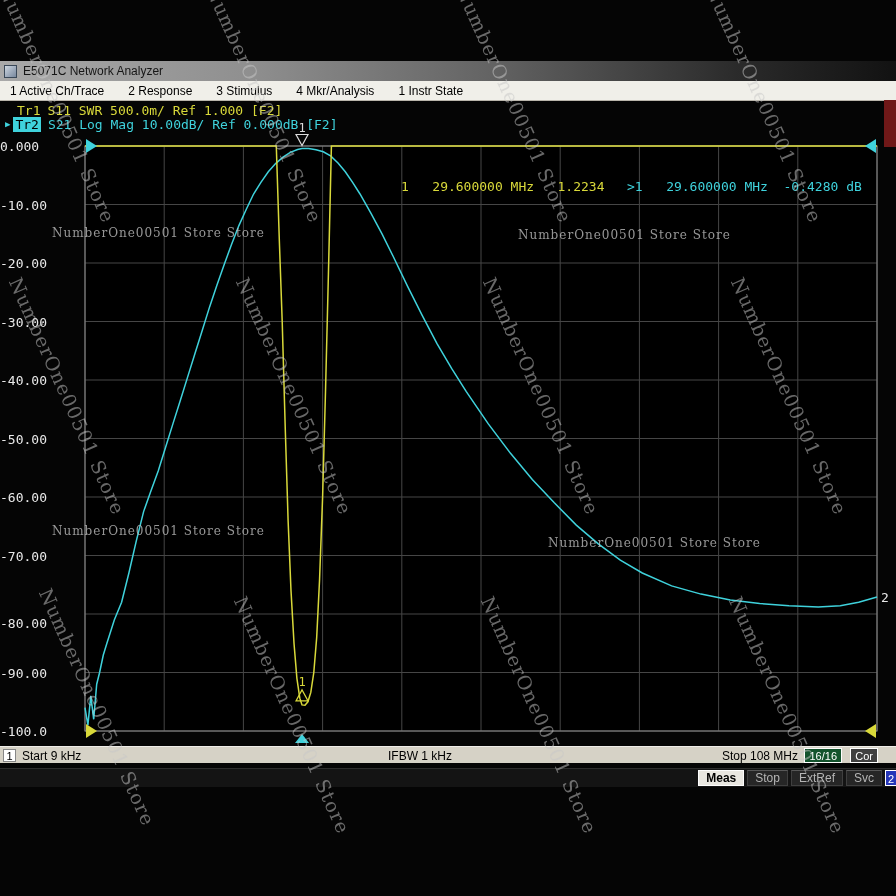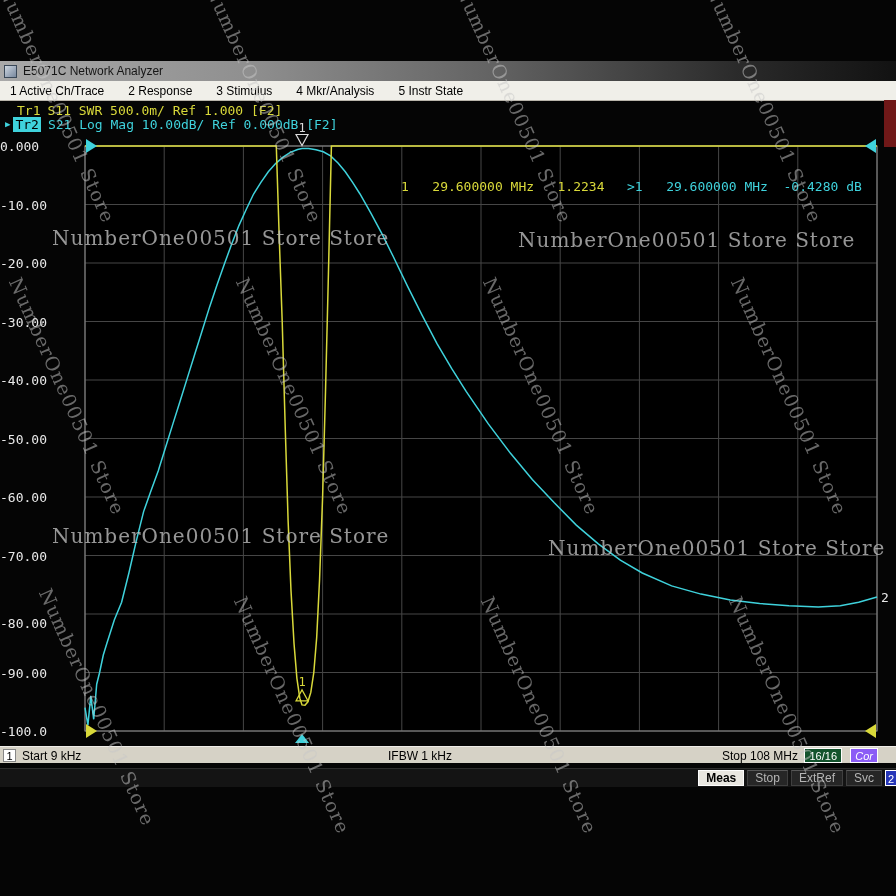--- a/index.html
+++ b/index.html
@@ -55,39 +55,39 @@
   .tb-btn{height:16px;line-height:15px;padding:0 7px;background:#262626;color:#b5b5b5;
     border:1px solid #3f3f3f;border-top-color:#585858;cursor:default}
   .tb-active{background:#e9e7e1;color:#000;font-weight:bold;border-color:#fdfdfd}
   .tb-edge{position:absolute;right:0;top:1px;width:11px;height:16px;color:#fff;font-size:11px;line-height:16px;
     overflow:hidden;padding-left:2px;border:1px solid #fff;border-right:none}
 
   
   #wm-layer{position:absolute;left:0;top:0;width:896px;height:896px;z-index:9;pointer-events:none}
   .wm-d{position:absolute;font-family:"DejaVu Serif",serif;font-size:19px;letter-spacing:1px;
     color:rgba(200,200,200,0.52);transform-origin:0 0;transform:rotate(66deg);white-space:nowrap}
-  .wm-h{position:absolute;font-family:"DejaVu Serif",serif;font-size:20px;letter-spacing:1px;
+  .wm-h{position:absolute;font-family:"DejaVu Serif",serif;font-size:12px;letter-spacing:1px;
     color:rgba(192,192,192,0.78);white-space:nowrap}
 </style>
 </head>
 <body>
 
 <div class="stage">
 
   <div class="titlebar abs">
     <span class="app-icon"></span>
     <span class="title-text">E5071C Network Analyzer</span>
   </div>
 
   <div class="menubar abs">
     <span class="menu-item">1 Active Ch/Trace</span>
     <span class="menu-item">2 Response</span>
     <span class="menu-item">3 Stimulus</span>
     <span class="menu-item">4 Mkr/Analysis</span>
-    <span class="menu-item">5 Instr State</span>
+    <span class="menu-item">1 Instr State</span>
   </div>
 
   <div class="red-strip abs" style="background: rgb(112, 24, 24);"></div>
 
   <div class="trace-line abs" id="tl1">
     <span class="tr-name t1" style="color: rgb(217, 217, 58);">Tr1</span>
     <span class="tr-def t1" style="color: rgb(217, 217, 58);">S11 SWR 500.0m/ Ref 1.000 [F2]</span>
   </div>
   <div class="trace-line abs" id="tl2">
     <span class="active-arrow t2" style="color: rgb(63, 210, 220);">▶</span>
@@ -155,21 +155,21 @@
   <div class="mkr t2 abs" style="left: 627px; top: 179px; color: rgb(63, 210, 220);">&gt;1   29.600000 MHz  -0.4280 dB</div>
 
   <div class="edge-label abs" style="left: 881px; top: 590.035px;">2</div>
 
   <div class="statusbar abs">
     <span class="ch-box">1</span>
     <span class="sb-start">Start 9 kHz</span>
     <span class="sb-ifbw">IFBW 1 kHz</span>
     <span class="sb-stop">Stop 108 MHz</span>
     <span class="sb-chip" id="chip-points" style="background: #14532d;">16/16</span>
-    <span class="sb-chip" id="chip-cor" style="background: #8b5cf6; font-style: italic;">Cor</span>
+    <span class="sb-chip" id="chip-cor" style="background: #404040;">Cor</span>
   </div>
 
   <div class="taskbar abs">
     <span class="tb-btn tb-active">Meas</span>
     <span class="tb-btn">Stop</span>
     <span class="tb-btn">ExtRef</span>
     <span class="tb-btn">Svc</span>
     <span class="tb-edge" style="background: rgb(38, 54, 184);">2</span>
   </div>
 

